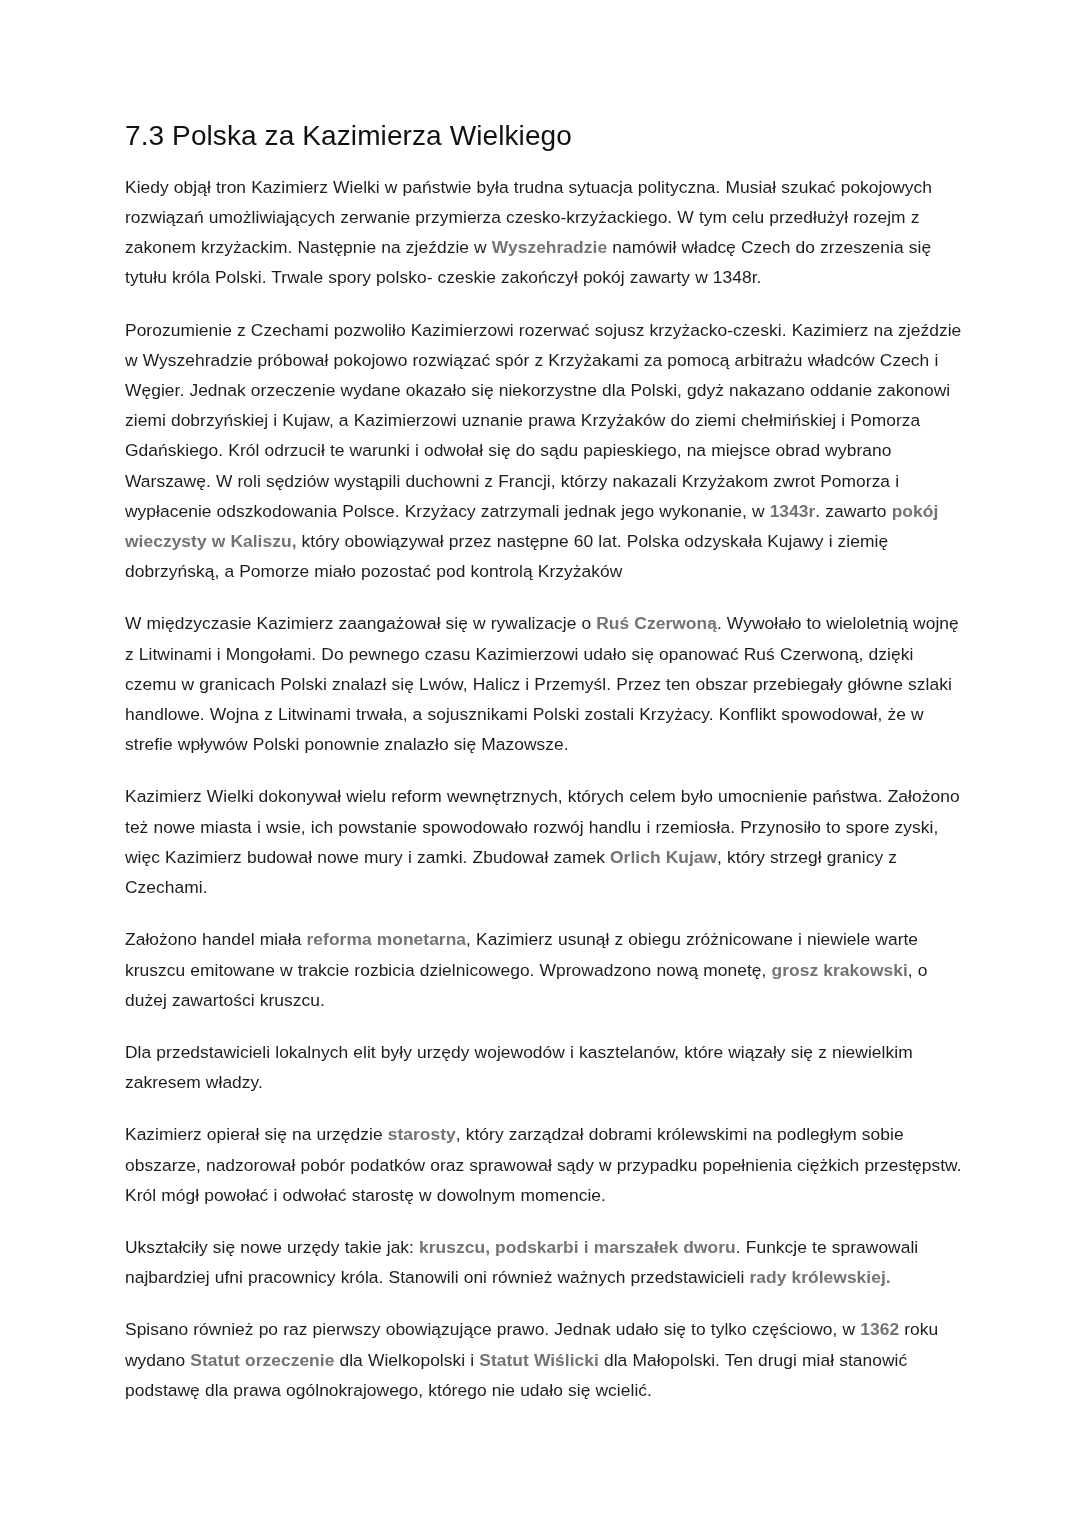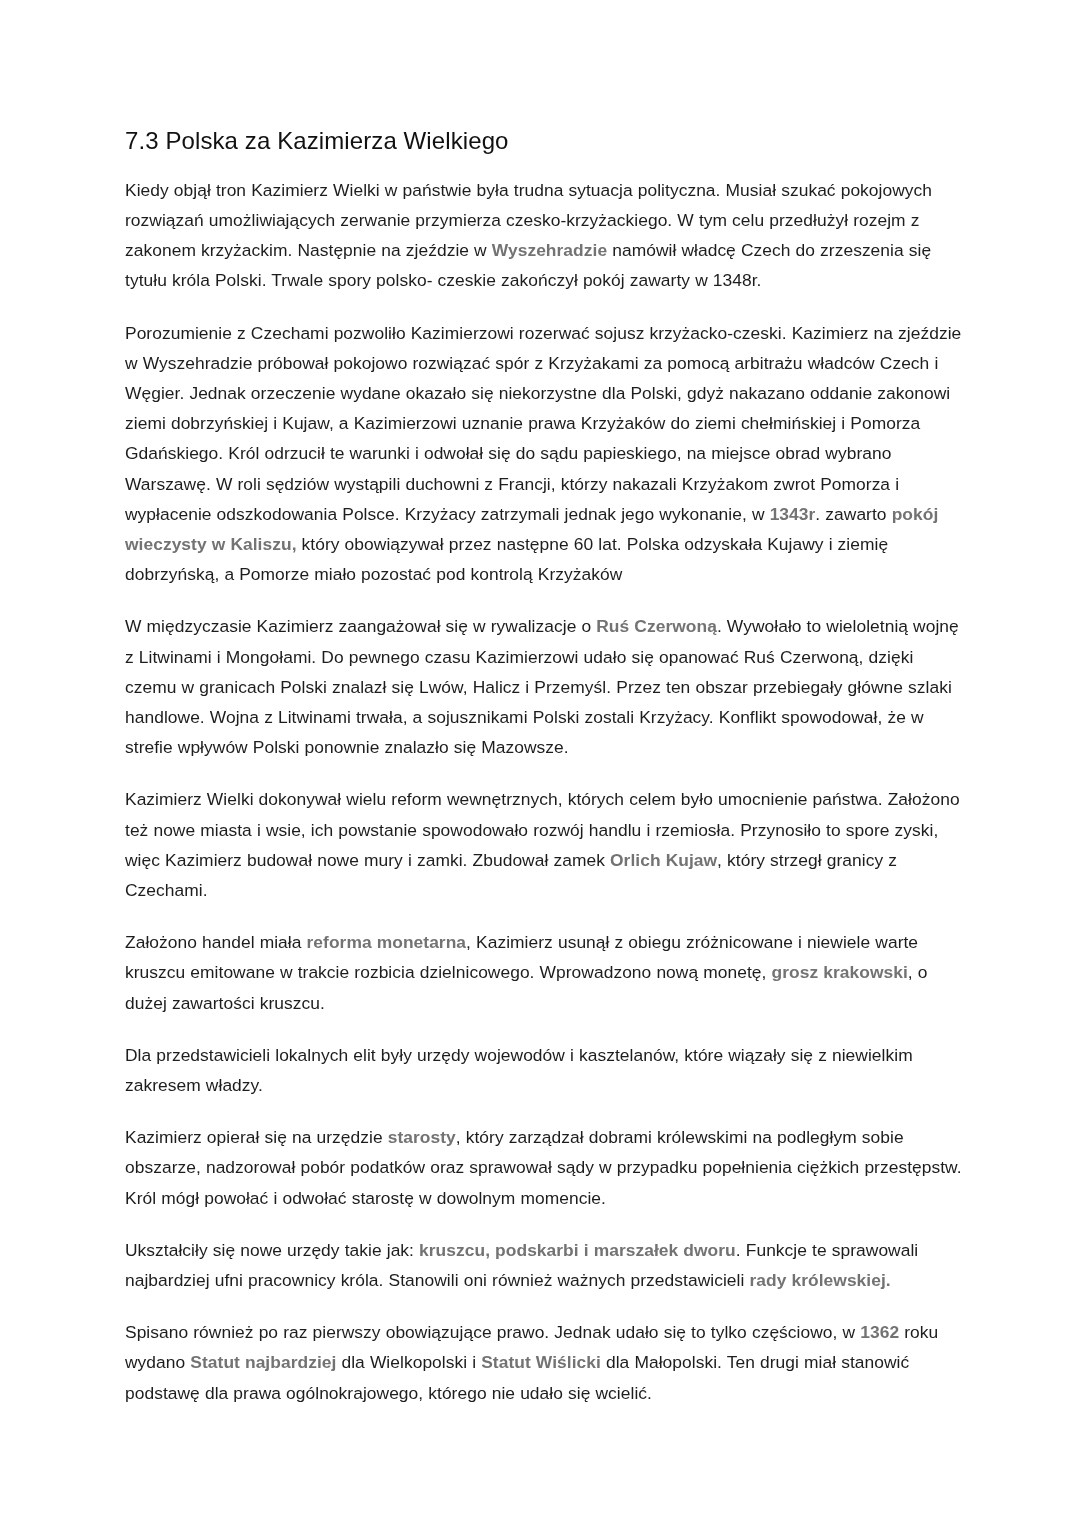--- a/index.html
+++ b/index.html
@@ -23,26 +23,26 @@
     box-sizing: border-box;
     padding: 0;
   }
   .content {
     position: absolute;
     left: 125px;
     top: 118px;
     width: 838px;
   }
   .doc-title {
-    font-size: 24px;
+    font-size: 28px;
     font-weight: 400;
     line-height: 1.28;
     letter-spacing: 0.1px;
     color: #111111;
-    margin: 8px 0 18px 0;
+    margin: 0 0 18px 0;
   }
   .para {
     font-size: 17.4px;
     line-height: 30.2px;
     color: #1d1d1d;
     margin: 0 0 22px 0;
     text-align: left;
     letter-spacing: 0.05px;
     word-spacing: 0.2px;
   }
@@ -62,16 +62,16 @@
     <h1 class="doc-title">7.3 Polska za Kazimierza Wielkiego</h1>
     <div class="paragraphs">
         <p class="para"><span>Kiedy objął tron Kazimierz Wielki w państwie była trudna sytuacja polityczna. Musiał szukać pokojowych rozwiązań umożliwiających zerwanie przymierza czesko-krzyżackiego. W tym celu przedłużył rozejm z zakonem krzyżackim. Następnie na zjeździe w </span><b>Wyszehradzie</b><span> namówił władcę Czech do zrzeszenia się tytułu króla Polski. Trwale spory polsko- czeskie zakończył pokój zawarty w 1348r.</span></p>
         <p class="para"><span>Porozumienie z Czechami pozwoliło Kazimierzowi rozerwać sojusz krzyżacko-czeski. Kazimierz na zjeździe w Wyszehradzie próbował pokojowo rozwiązać spór z Krzyżakami za pomocą arbitrażu władców Czech i Węgier. Jednak orzeczenie wydane okazało się niekorzystne dla Polski, gdyż nakazano oddanie zakonowi ziemi dobrzyńskiej i Kujaw, a Kazimierzowi uznanie prawa Krzyżaków do ziemi chełmińskiej i Pomorza Gdańskiego. Król odrzucił te warunki i odwołał się do sądu papieskiego, na miejsce obrad wybrano Warszawę. W roli sędziów wystąpili duchowni z Francji, którzy nakazali Krzyżakom zwrot Pomorza i wypłacenie odszkodowania Polsce. Krzyżacy zatrzymali jednak jego wykonanie, w </span><b>1343r</b><span>. zawarto </span><b>pokój wieczysty w Kaliszu,</b><span> który obowiązywał przez następne 60 lat. Polska odzyskała Kujawy i ziemię dobrzyńską, a Pomorze miało pozostać pod kontrolą Krzyżaków</span></p>
         <p class="para"><span>W międzyczasie Kazimierz zaangażował się w rywalizacje o </span><b>Ruś Czerwoną</b><span>. Wywołało to wieloletnią wojnę z Litwinami i Mongołami. Do pewnego czasu Kazimierzowi udało się opanować Ruś Czerwoną, dzięki czemu w granicach Polski znalazł się Lwów, Halicz i Przemyśl. Przez ten obszar przebiegały główne szlaki handlowe. Wojna z Litwinami trwała, a sojusznikami Polski zostali Krzyżacy. Konflikt spowodował, że w strefie wpływów Polski ponownie znalazło się Mazowsze.</span></p>
         <p class="para"><span>Kazimierz Wielki dokonywał wielu reform wewnętrznych, których celem było umocnienie państwa. Założono też nowe miasta i wsie, ich powstanie spowodowało rozwój handlu i rzemiosła. Przynosiło to spore zyski, więc Kazimierz budował nowe mury i zamki. Zbudował zamek </span><b>Orlich Kujaw</b><span>, który strzegł granicy z Czechami.</span></p>
         <p class="para"><span>Założono handel miała </span><b>reforma monetarna</b><span>, Kazimierz usunął z obiegu zróżnicowane i niewiele warte kruszcu emitowane w trakcie rozbicia dzielnicowego. Wprowadzono nową monetę, </span><b>grosz krakowski</b><span>, o dużej zawartości kruszcu.</span></p>
         <p class="para"><span>Dla przedstawicieli lokalnych elit były urzędy wojewodów i kasztelanów, które wiązały się z niewielkim zakresem władzy.</span></p>
         <p class="para"><span>Kazimierz opierał się na urzędzie </span><b>starosty</b><span>, który zarządzał dobrami królewskimi na podległym sobie obszarze, nadzorował pobór podatków oraz sprawował sądy w przypadku popełnienia ciężkich przestępstw. Król mógł powołać i odwołać starostę w dowolnym momencie.</span></p>
         <p class="para"><span>Ukształciły się nowe urzędy takie jak: </span><b>kruszcu, podskarbi i marszałek dworu</b><span>. Funkcje te sprawowali najbardziej ufni pracownicy króla. Stanowili oni również ważnych przedstawicieli </span><b>rady królewskiej.</b></p>
-        <p class="para"><span>Spisano również po raz pierwszy obowiązujące prawo. Jednak udało się to tylko częściowo, w </span><b>1362</b><span> roku wydano </span><b>Statut najbardziej</b><span> dla Wielkopolski i </span><b>Statut Wiślicki</b><span> dla Małopolski. Ten drugi miał stanowić podstawę dla prawa ogólnokrajowego, którego nie udało się wcielić.</span></p>
+        <p class="para"><span>Spisano również po raz pierwszy obowiązujące prawo. Jednak udało się to tylko częściowo, w </span><b>1362</b><span> roku wydano </span><b>Statut orzeczenie</b><span> dla Wielkopolski i </span><b>Statut Wiślicki</b><span> dla Małopolski. Ten drugi miał stanowić podstawę dla prawa ogólnokrajowego, którego nie udało się wcielić.</span></p>
       </div>
   </div>
 </div>
 
 </body></html>

